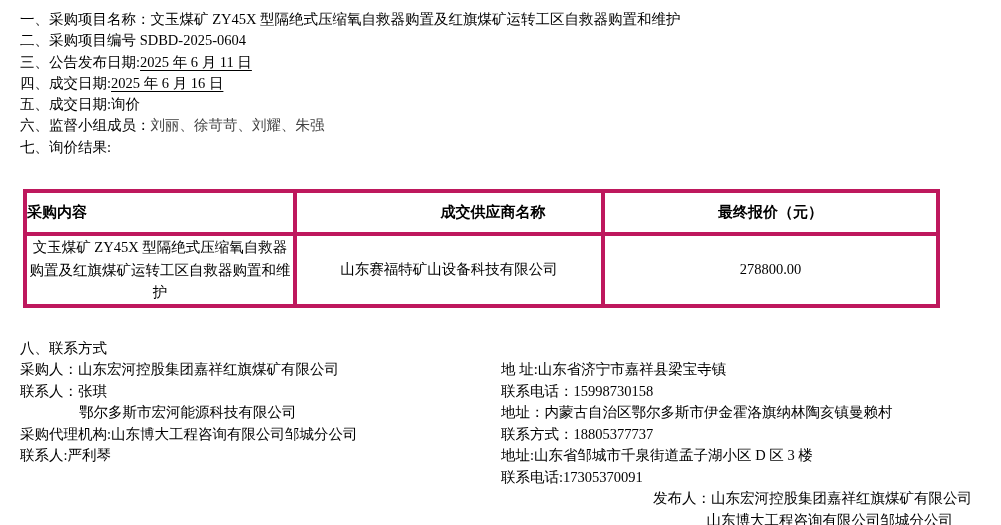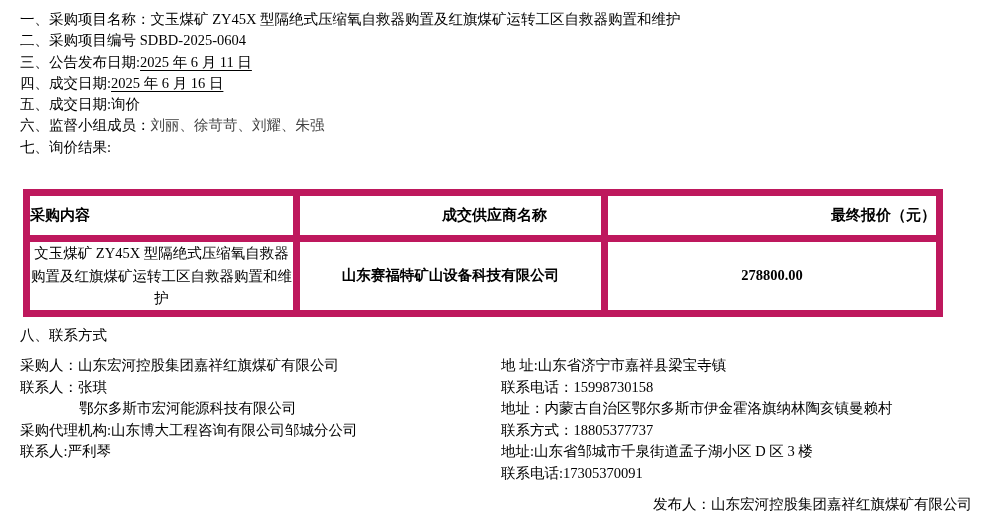--- a/index.html
+++ b/index.html
@@ -19,42 +19,42 @@
   .names { color: #404040; }
 
   
   table.results {
     border-collapse: collapse;
     table-layout: fixed;
     width: 913px;
     margin: 31px 0 0 3px;
     border: 2px solid #000;
   }
-  table.results th, table.results td { border: 7px solid #be185d; padding: 0; }
+  table.results th, table.results td { border: 4px solid #be185d; padding: 0; }
   table.results th {
     font-weight: bold; font-size: 15px; height: 39px; vertical-align: middle;
   }
   th.c1 { text-align: left; padding-left: 15px; }
   th.c2 { text-align: center; text-indent: 88px; }
-  th.c3 { text-align: right; }
+  th.c3 { text-align: center; }
   table.results td { height: 64px; vertical-align: middle; }
   td.c1 { text-align: center; padding: 4px 14px; line-height: 22.5px; }
-  td.c2, td.c3 { text-align: center; font-weight: bold; }
+  td.c2, td.c3 { text-align: center; }
 
   
-  .section8 { margin-top: 8px; line-height: 21.5px; }
-  .contacts { display: flex; margin-top: 9px; }
+  .section8 { margin-top: 30px; line-height: 21.5px; }
+  .contacts { display: flex; }
   .contacts .col-left { width: 481px; flex: 0 0 481px; }
   .contacts .col-right { flex: 1; }
   .contacts .line { line-height: 21.5px; white-space: pre-wrap; }
   .contacts .line.indent { padding-left: 59px; }
 
   
   .footer { text-align: right; margin-right: 29px; }
-  .footer .line { line-height: 21.5px; white-space: pre-wrap; margin-top: 10px; }
+  .footer .line { line-height: 21.5px; white-space: pre-wrap; }
   .footer .l2 { padding-right: 19px; }
   .footer .l3 { padding-right: 82px; }
 </style>
 </head>
 <body>
 
 <div class="doc">
 
   <div class="intro">
     <div class="line">一、采购项目名称：文玉煤矿 ZY45X 型隔绝式压缩氧自救器购置及红旗煤矿运转工区自救器购置和维护</div>

